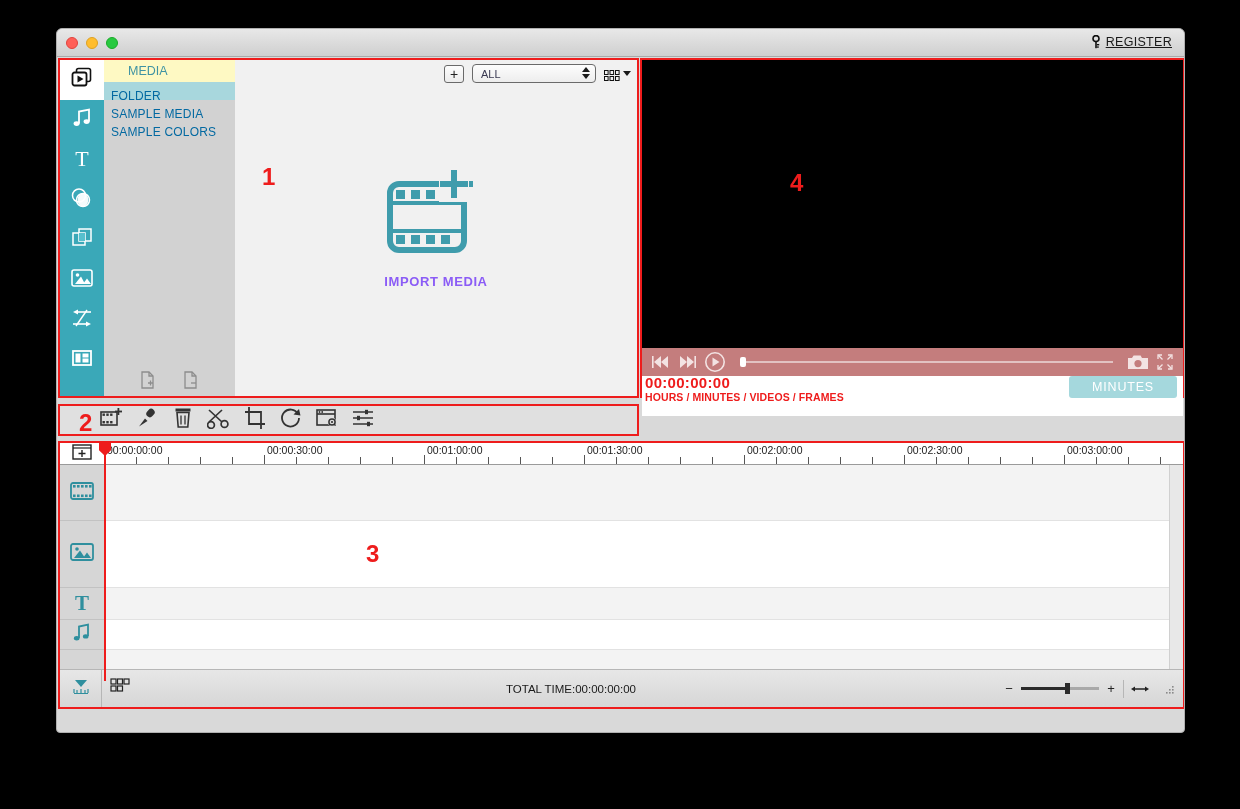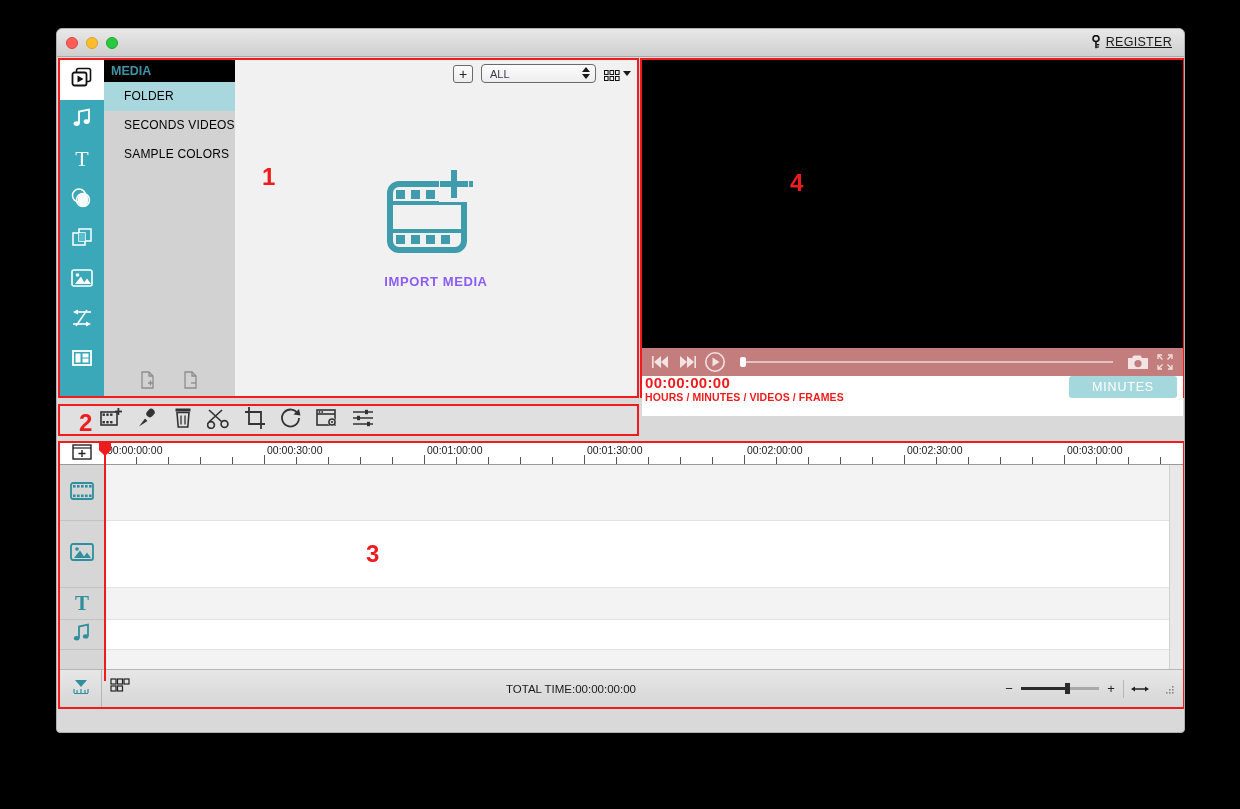--- a/index.html
+++ b/index.html
@@ -71,29 +71,29 @@
   .rail-item.active .rail-ico { color: #111; }
   .rail-ico { color: #ffffff; display: block; }
 
   #folder-list {
     position: absolute; left: 44px; top: 0;
     width: 131px; height: 100%;
     background: #d2d2d2;
   }
   #media-heading {
     height: 22px; line-height: 22px;
+    padding-left: 24px;
+    font-size: 12.5px; font-weight: normal;
+    color: #3f93a3;
+    background: #fef9c3;
+  }
+  .folder-row {
+    height: 18px; line-height: 29px;
     padding-left: 7px;
-    font-size: 12.5px; font-weight: bold;
-    color: #3f93a3;
-    background: #000000;
-  }
-  .folder-row {
-    height: 29px; line-height: 29px;
-    padding-left: 20px;
-    font-size: 12px; color: #000000;
+    font-size: 12px; color: #0369a1;
     letter-spacing: .2px;
   }
   .folder-row.selected { background: #a8d7dd; }
   #folder-footer {
     position: absolute; bottom: 6px; left: 0; width: 131px;
     display: flex; justify-content: space-around;
     padding: 0 22px;
   }
   .doc-icon { width: 18px; height: 20px; }
 
@@ -120,21 +120,21 @@
     display: flex; align-items: center; gap: 8px;
   }
   #add-media-btn {
     width: 20px; height: 18px;
     border: 1px solid #6a6a6a; border-radius: 3px;
     background: linear-gradient(#fdfdfd, #ececec);
     display: flex; align-items: center; justify-content: center;
     font-size: 14px; color: #222; line-height: 1;
   }
   #media-filter {
-    width: 115px; height: 19px;
+    width: 124px; height: 19px;
     border: 1px solid #6a6a6a; border-radius: 4px;
     background: linear-gradient(#fdfdfd, #ededed);
     display: flex; align-items: center;
     padding: 0 4px 0 8px;
     font-size: 11px; color: #3a3a52;
     position: relative;
   }
   #media-filter .steppers {
     position: absolute; right: 5px; top: 2px;
     display: flex; flex-direction: column; gap: 2px;
@@ -413,21 +413,21 @@
             <rect x="12.5" y="5.5" width="6" height="4" fill="#fff"></rect>
             <rect x="12.5" y="10.5" width="6" height="4" fill="#fff"></rect>
           </svg>
         </span>
       </div>
     </div>
 
     <div id="folder-list">
       <div id="media-heading">MEDIA</div>
       <div class="folder-row selected">FOLDER</div>
-      <div class="folder-row">SECONDS VIDEOS</div>
+      <div class="folder-row">SAMPLE MEDIA</div>
       <div class="folder-row">SAMPLE COLORS</div>
       <div id="folder-footer">
         <span class="doc-icon">
           <svg width="18" height="20" viewBox="0 0 18 20">
             <path d="M3 2h7l4 4v12H3z" fill="none" stroke="#8d8d8d" stroke-width="1.3"></path>
             <path d="M10 2v4h4" fill="none" stroke="#8d8d8d" stroke-width="1.3"></path>
             <path d="M9 13h5M11.5 10.5v5" stroke="#8d8d8d" stroke-width="1.3"></path>
           </svg>
         </span>
         <span class="doc-icon">

